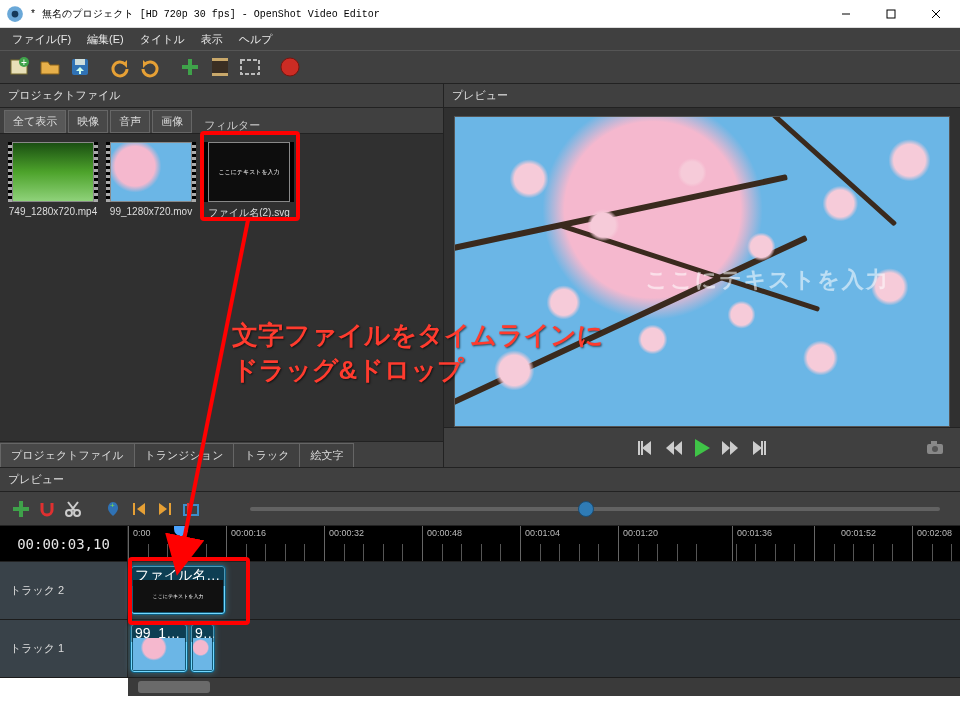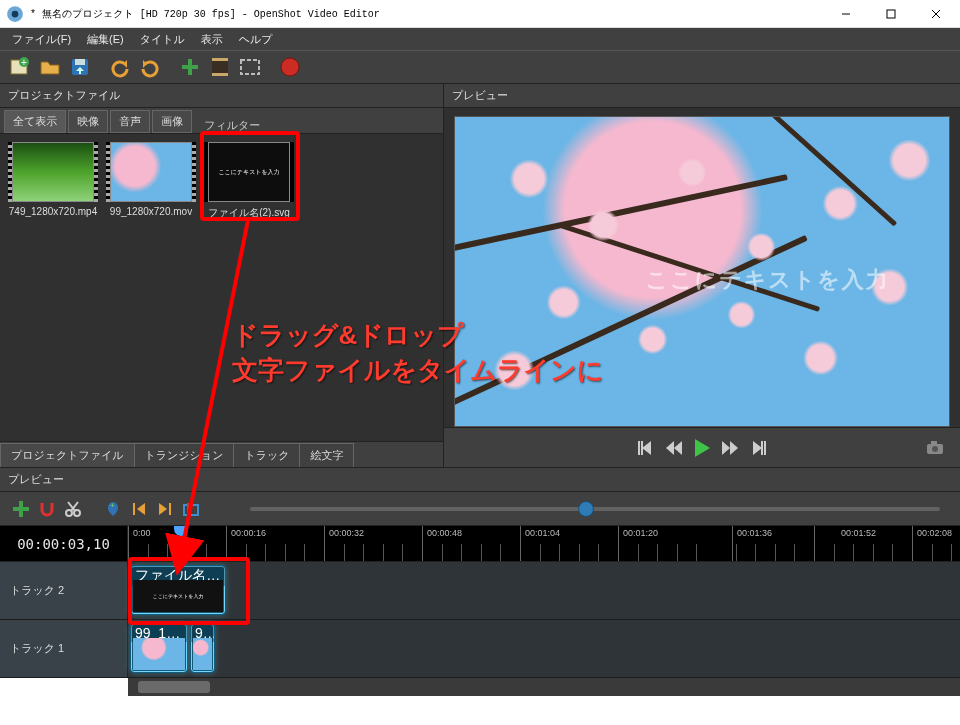--- a/index.html
+++ b/index.html
@@ -424,15 +424,15 @@
 <div class="hl-box" style="left:128px; top:557px; width:122px; height:68px;"></div>
 <svg class="arrow" style="left:130px; top:218px;" width="150" height="360">
   <defs>
       <marker id="ah" markerWidth="10" markerHeight="10" refX="6" refY="5" orient="auto">
         <path d="M0 0L10 5L0 10z" fill="#f00"></path>
       </marker>
     </defs>
   <line x1="118" y1="2" x2="50" y2="342" stroke="#f00" stroke-width="4" marker-end="url(#ah)"></line>
 </svg>
 <div class="annot" style="left:232px; top:318px;">
+  <div>文字ファイルをタイムラインに</div>
   <div>ドラッグ&amp;ドロップ</div>
-  <div>文字ファイルをタイムラインに</div>
 </div>
 
 </body></html>

